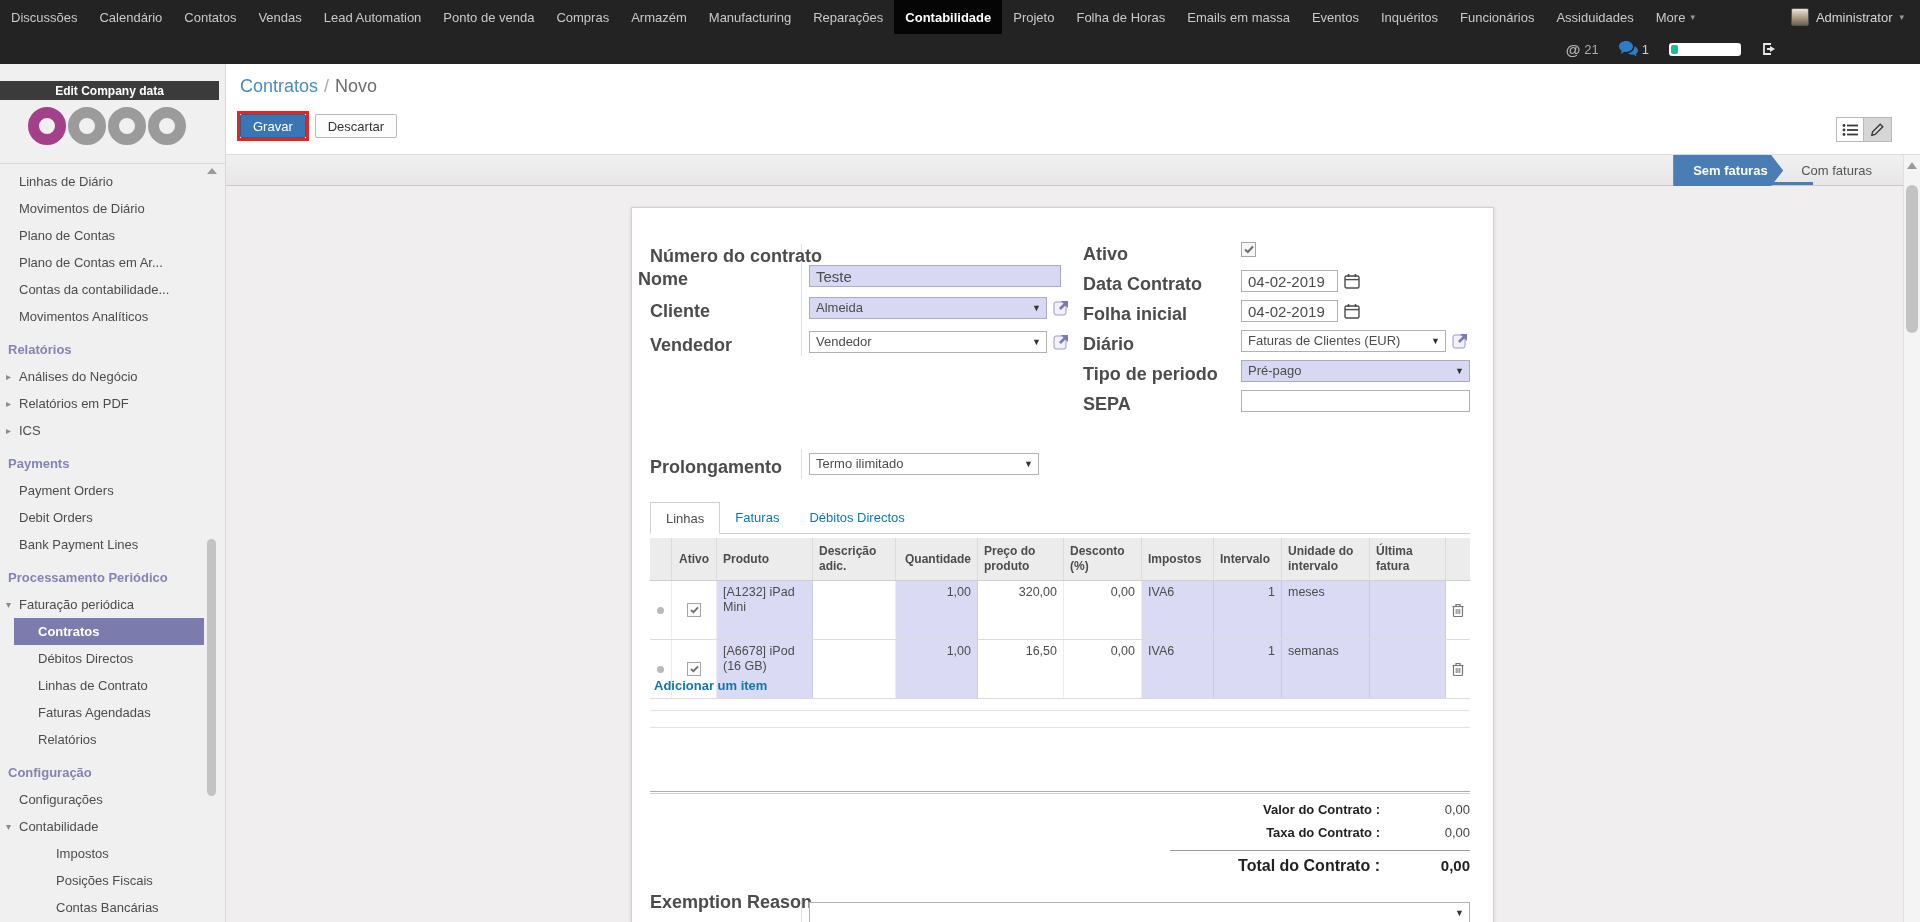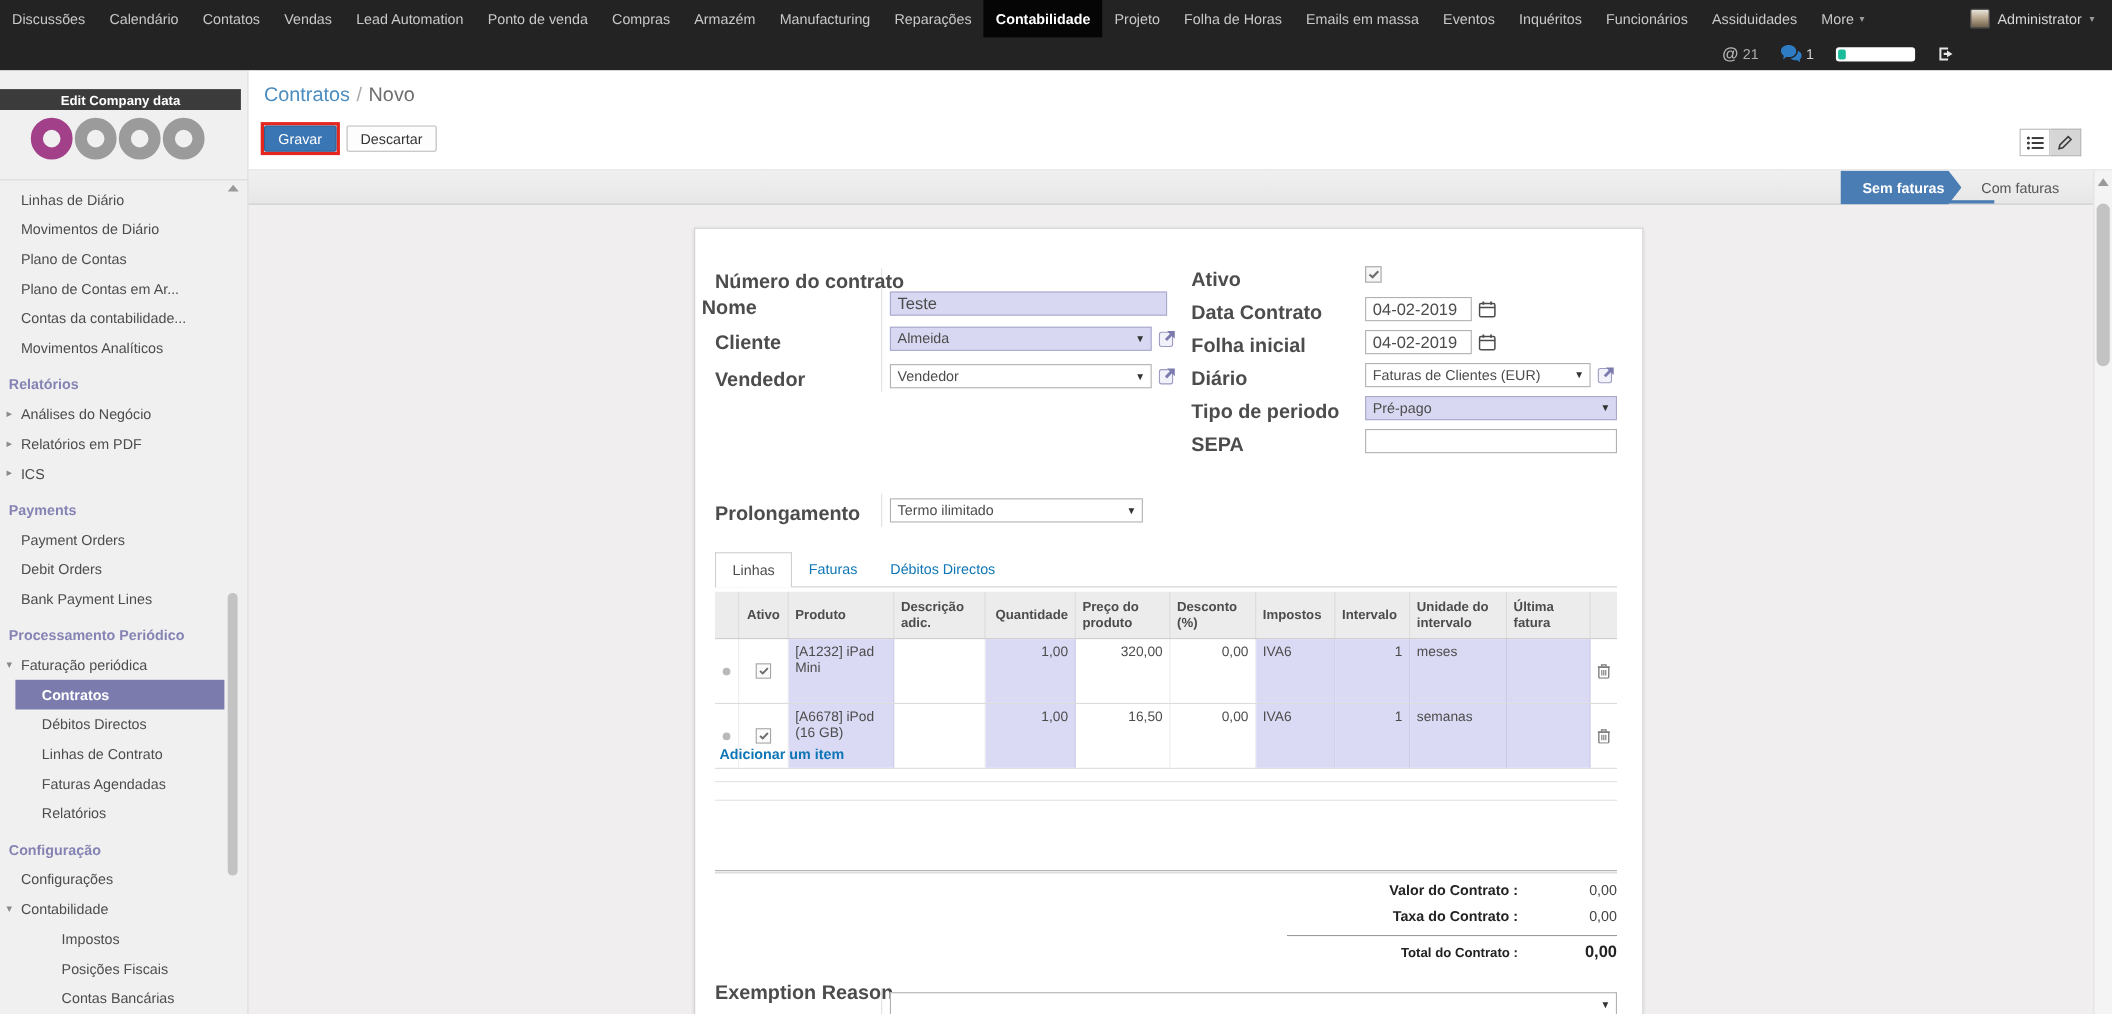--- a/index.html
+++ b/index.html
@@ -109,21 +109,21 @@
   .hrule { position:absolute; left:18px; width:820px; border-top:1px solid #e3e3e3; }
   .dblrule { position:absolute; left:18px; width:820px; height:3px; border-top:1px solid #ababab; border-bottom:1px solid #d0d0d0; }
 
   
   .totals { position:absolute; right:23px; top:594px; width:300px; }
   .tot-row { display:flex; justify-content:flex-end; align-items:baseline; height:23px; }
   .tot-label { font-size:13px; font-weight:bold; color:#222; text-align:right; }
   .tot-val { width:90px; font-size:13px; color:#444; text-align:right; }
   .tot-line { border-top:1px solid #9a9a9a; margin-top:2px; }
   .tot-row.grand { height:30px; padding-top:6px; }
-  .tot-row.grand .tot-label { font-size:12px; }
+  .tot-row.grand .tot-label { font-size:16px; }
   .tot-row.grand .tot-val { font-size:15px; font-weight:bold; color:#222; }
 
   
   .main-scroll { position:absolute; right:0; top:91px; width:17px; bottom:0; background:#f4f4f4; border-left:1px solid #e0e0e0; }
   .main-scroll .arrow-up { width:0; height:0; margin:7px auto 0; border-left:5px solid transparent; border-right:5px solid transparent; border-bottom:7px solid #9a9a9a; }
   .main-scroll .handle { position:absolute; top:30px; left:2px; width:12px; height:148px; background:#c3c3c3; border-radius:6px; }
 
   svg { display:block; }
 </style>
 </head>

